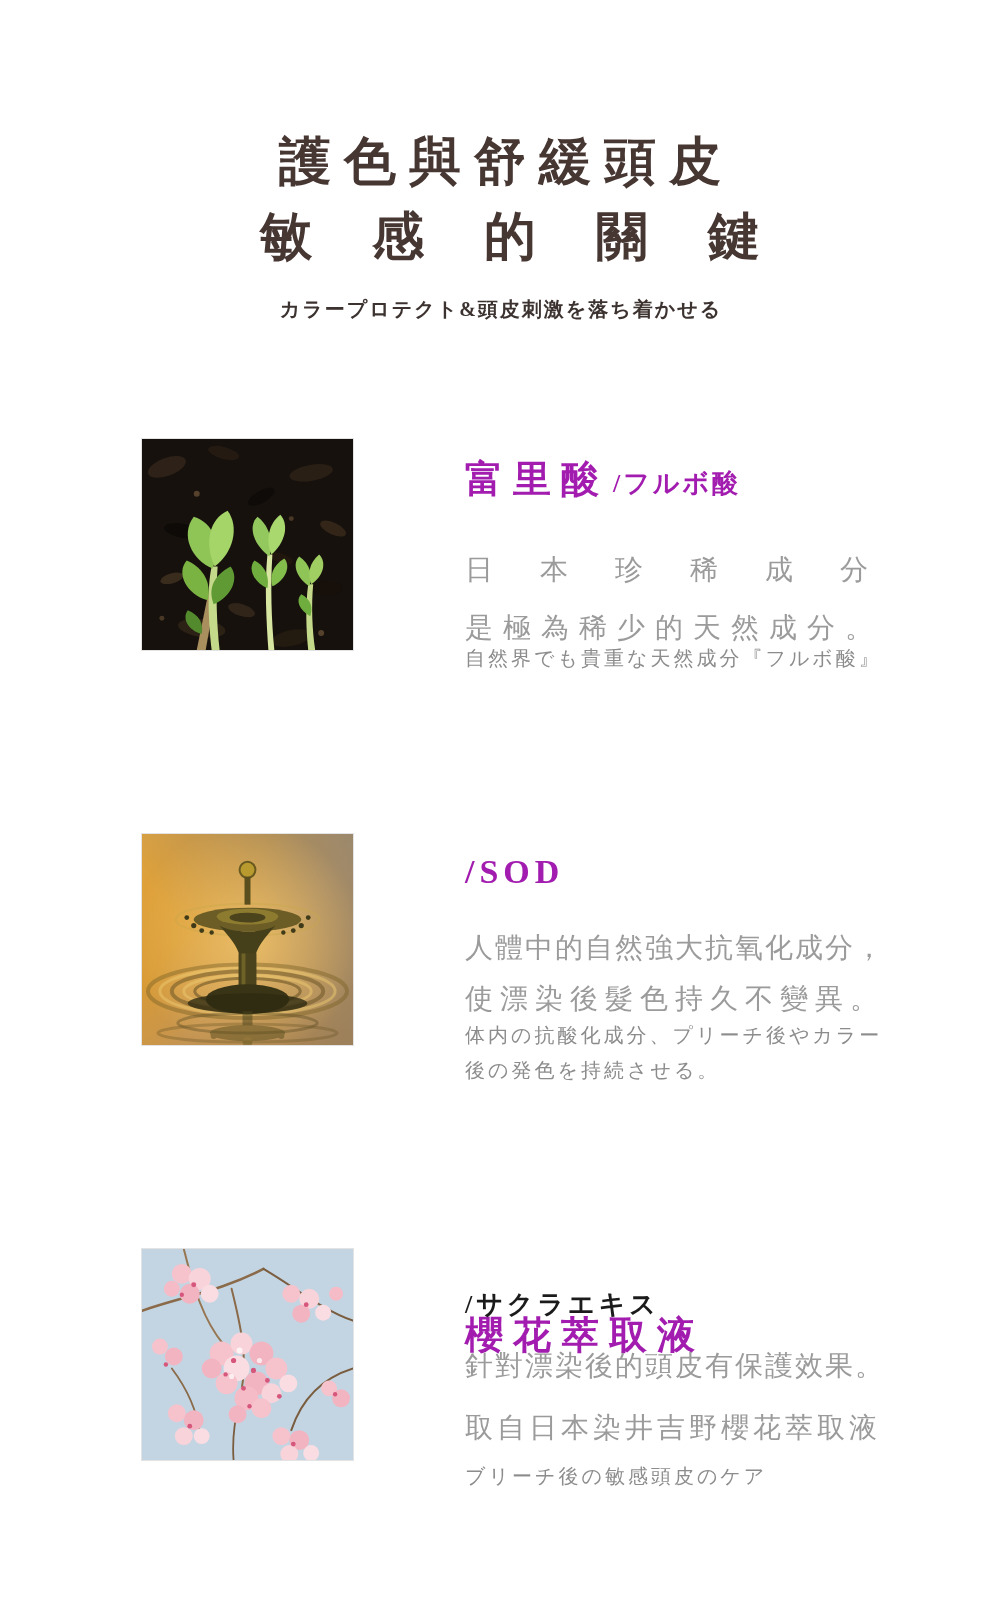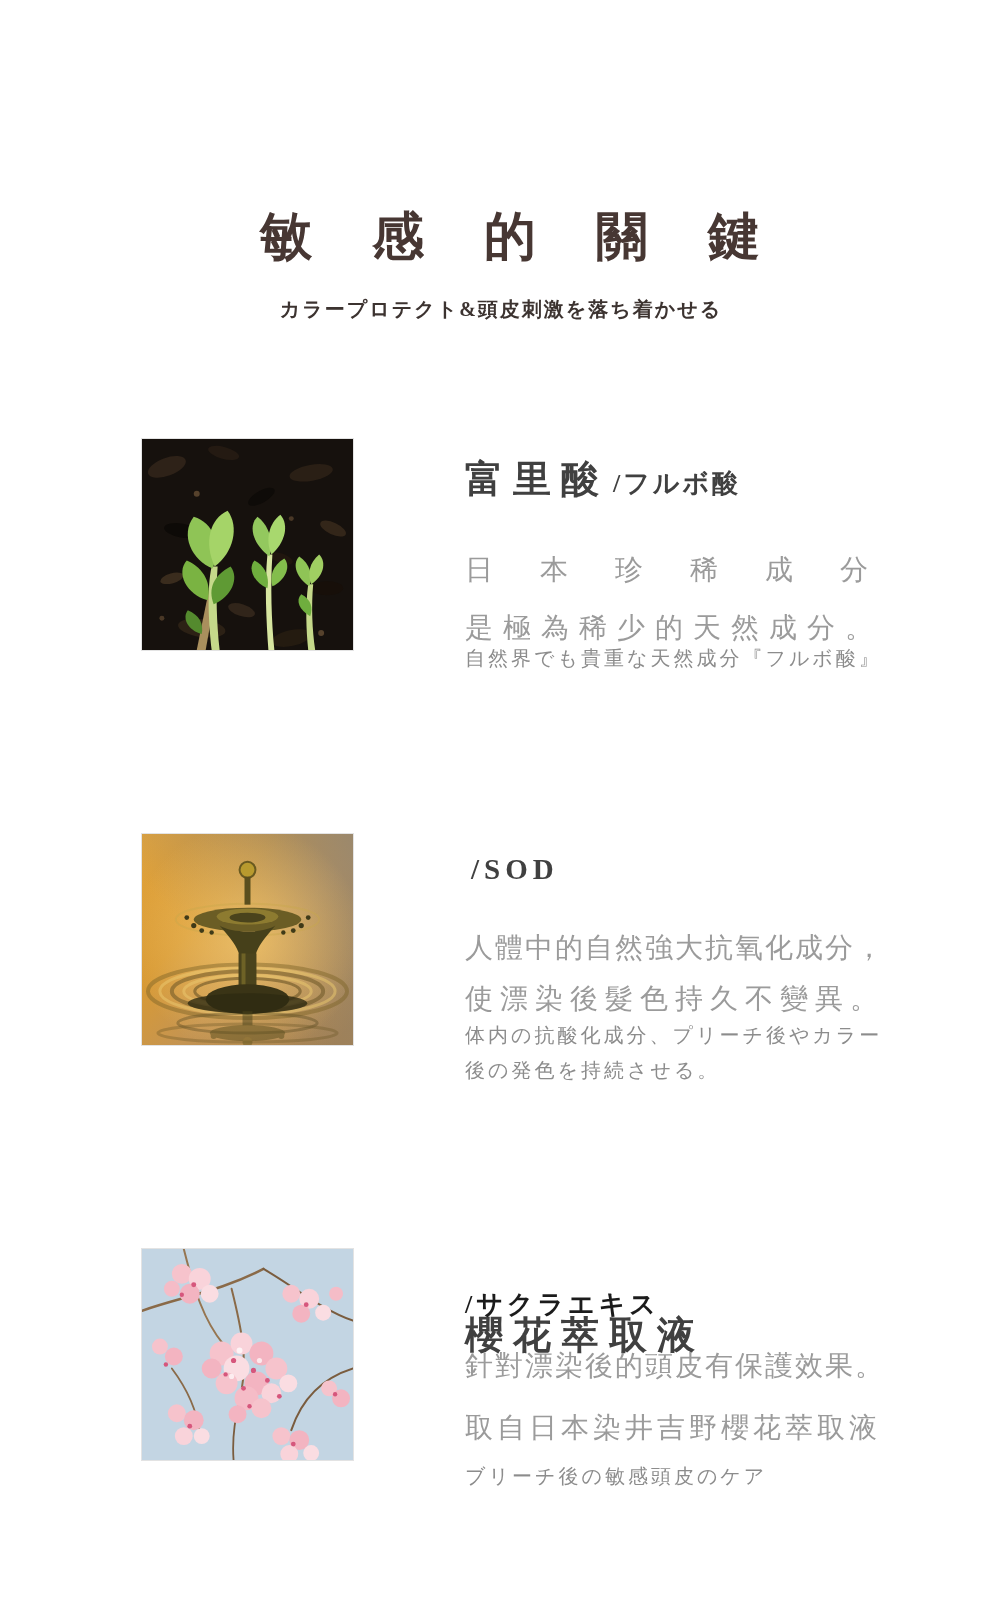--- a/index.html
+++ b/index.html
@@ -30,26 +30,26 @@
 
   
   .photo{
     position:absolute;left:141px;width:213px;height:213px;
     border:1px solid #e3e3e3;box-sizing:border-box;overflow:hidden;
   }
   .photo svg{display:block;width:100%;height:100%;}
   .sec-heading{
     left:465px;display:flex;align-items:baseline;
     font-family:"Liberation Serif","DejaVu Serif",serif;
-    font-weight:700;color:#404040;
+    font-weight:700;color:#a21caf;
   }
   .sec-heading .main-zh{font-size:38px;letter-spacing:10px;}
   .sec-heading .main-en{font-size:46px;letter-spacing:16px;}
   .sec-heading .suffix{font-size:26px;letter-spacing:3px;margin-left:4px;}
-  .sec-heading .suffix-en{font-size:29px;letter-spacing:5px;margin-left:6px;}
+  .sec-heading .suffix-en{font-size:34px;letter-spacing:5px;}
   .sub-heading{
     left:465px;
     font-family:"Liberation Serif","DejaVu Serif",serif;
     font-weight:700;color:#1b1b1b;font-size:26px;letter-spacing:4px;
   }
   .body-line{left:465px;font-size:28px;color:#9b9b9b;}
   .note-line{left:465px;font-size:20px;color:#8c8c8c;letter-spacing:3px;}
 
   
   .s1-l1{top:528px;letter-spacing:47px;}
@@ -61,20 +61,21 @@
   .s2-n2{top:1040px;}
   .s3-l1{top:1386px;letter-spacing:4px;}
   .s3-l2{top:1324px;letter-spacing:2px;}
   .s3-n1{top:1446px;}
 </style>
 </head>
 <body>
 
 <div id="canvas">
 
+  <div class="abs title-line title-line-1">護色與舒緩頭皮</div>
   <div class="abs title-line title-line-2">敏感的關鍵</div>
   <div class="abs subtitle">カラープロテクト&amp;頭皮刺激を落ち着かせる</div>
 
   <section>
     <div class="photo" style="top:438px;">
       <svg viewBox="0 0 212 212">
         <rect width="212" height="212" fill="#16110d"></rect>
         <g>
           <ellipse cx="25" cy="28" rx="20" ry="9" fill="#2e2218" transform="rotate(-20 25 28)"></ellipse>
           <ellipse cx="82" cy="14" rx="16" ry="6" fill="#241a12" transform="rotate(15 82 14)"></ellipse>

